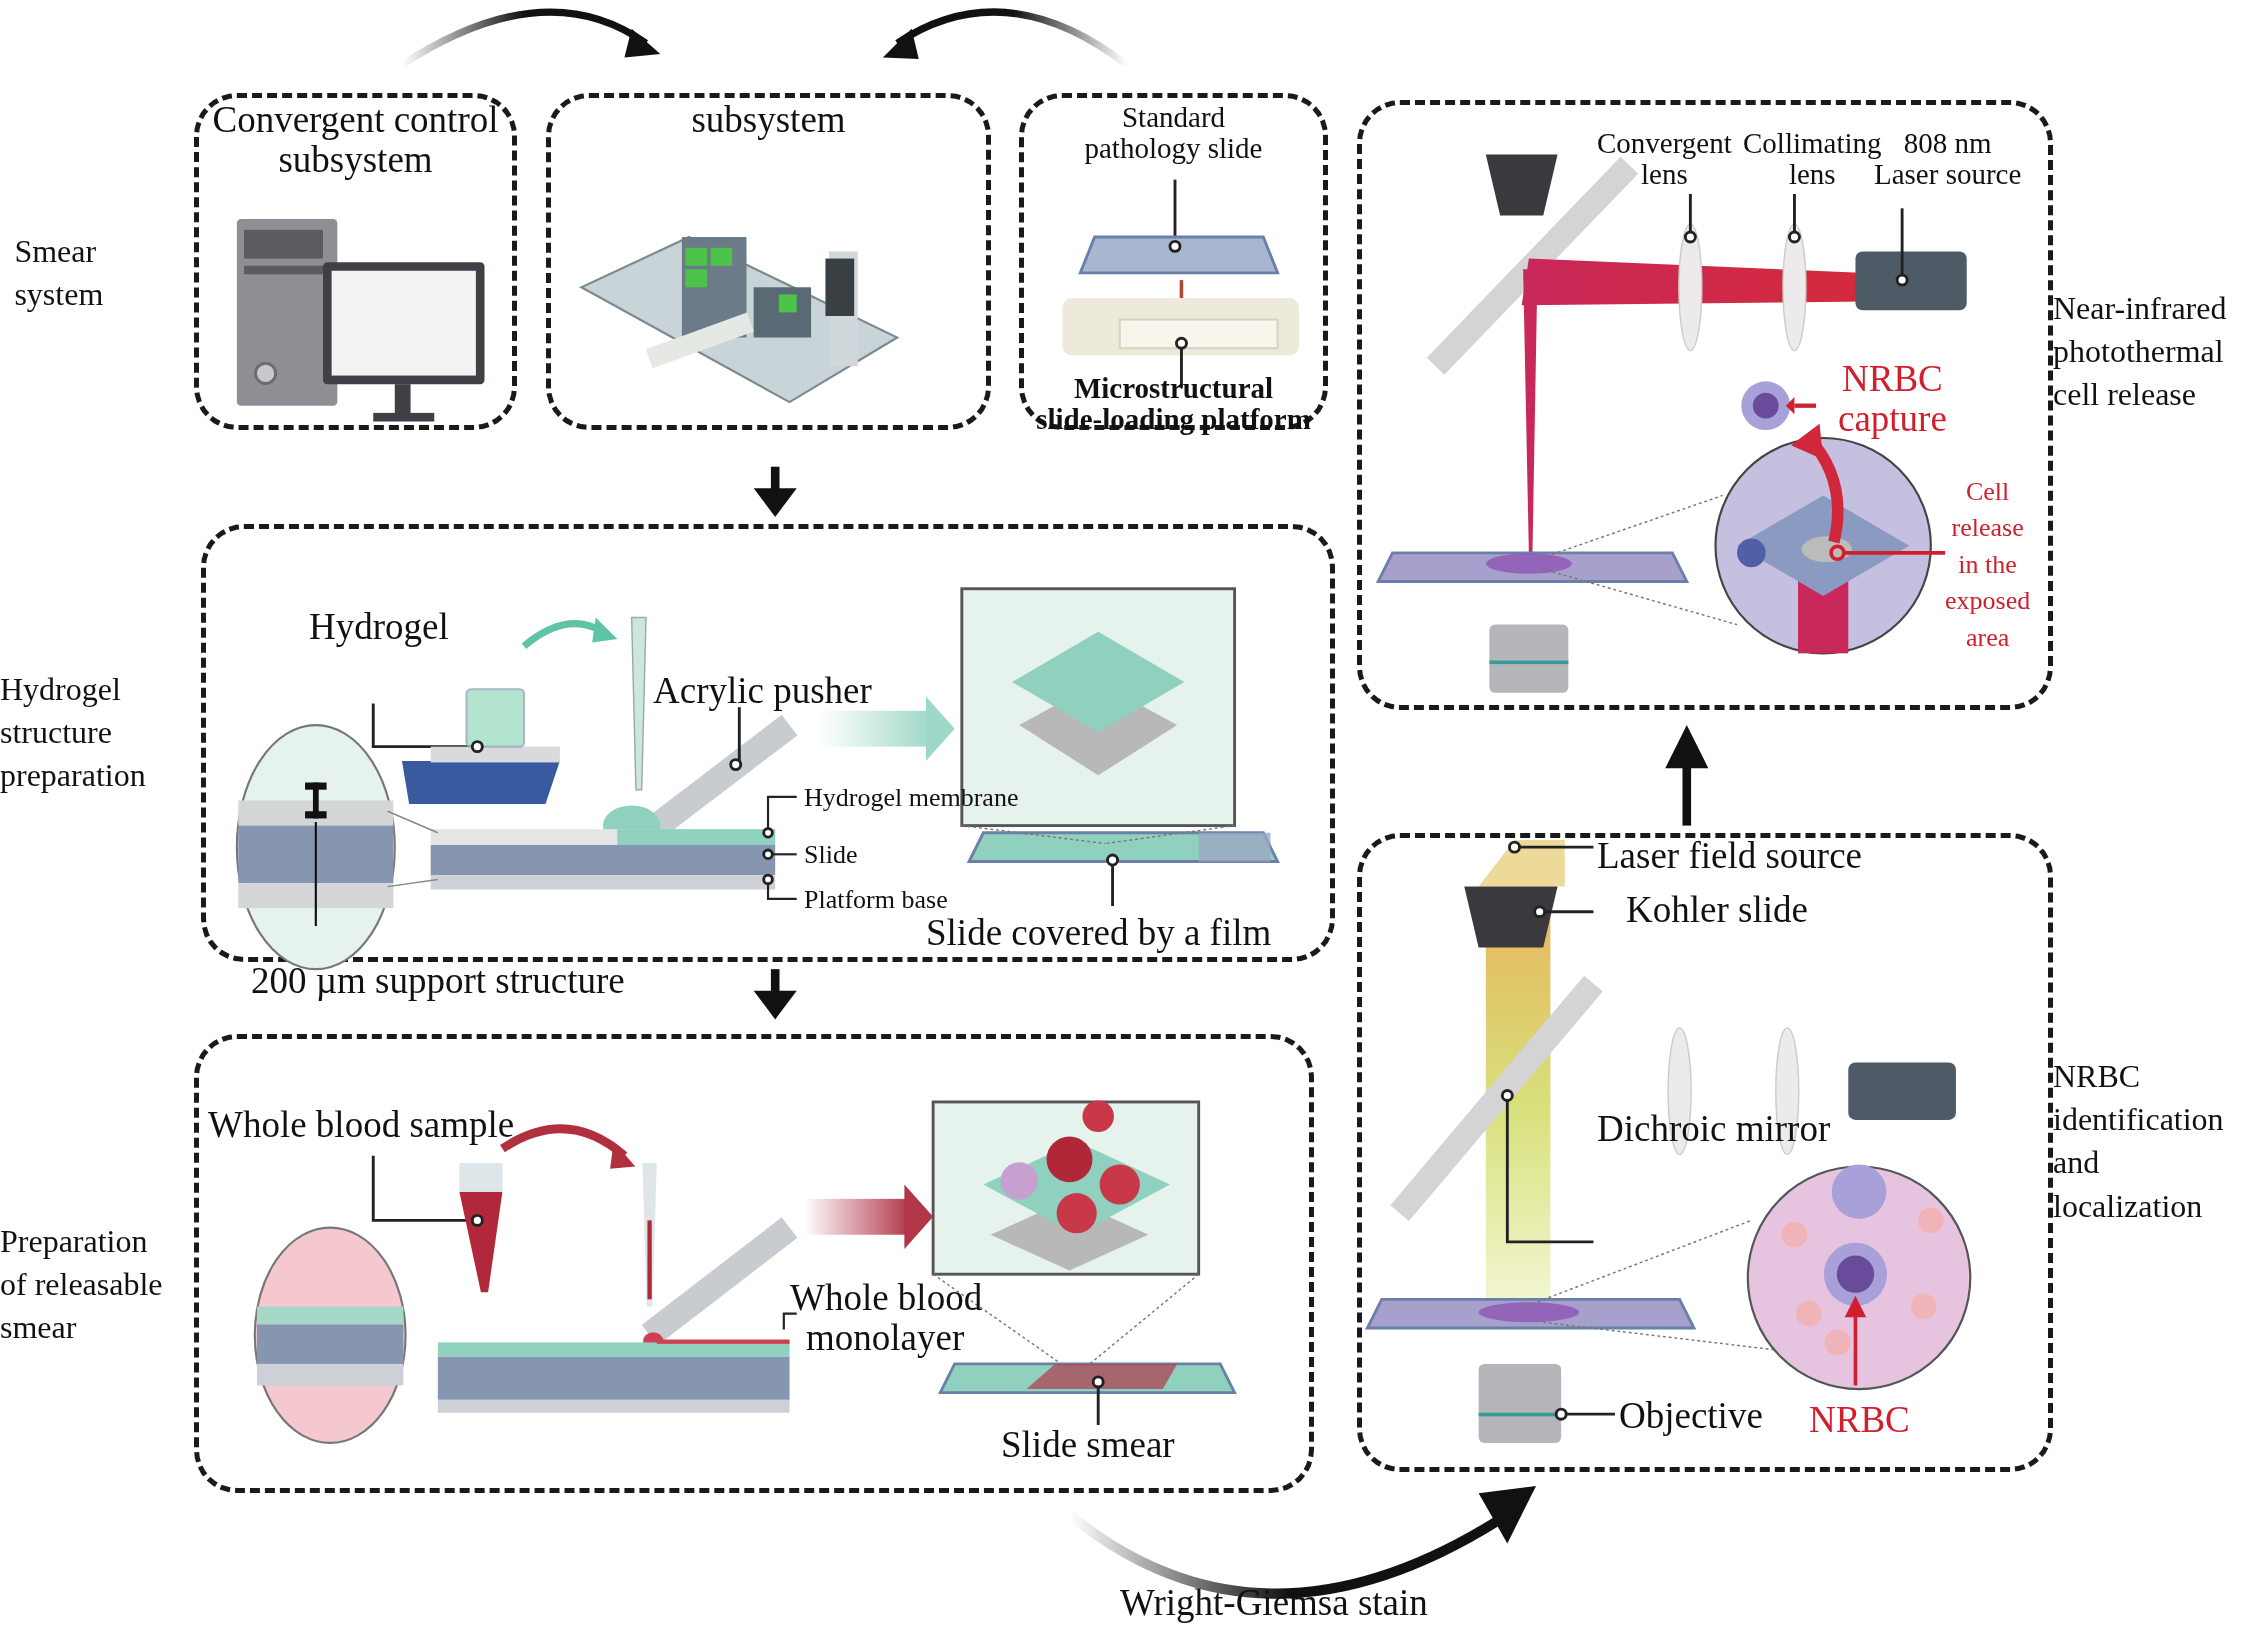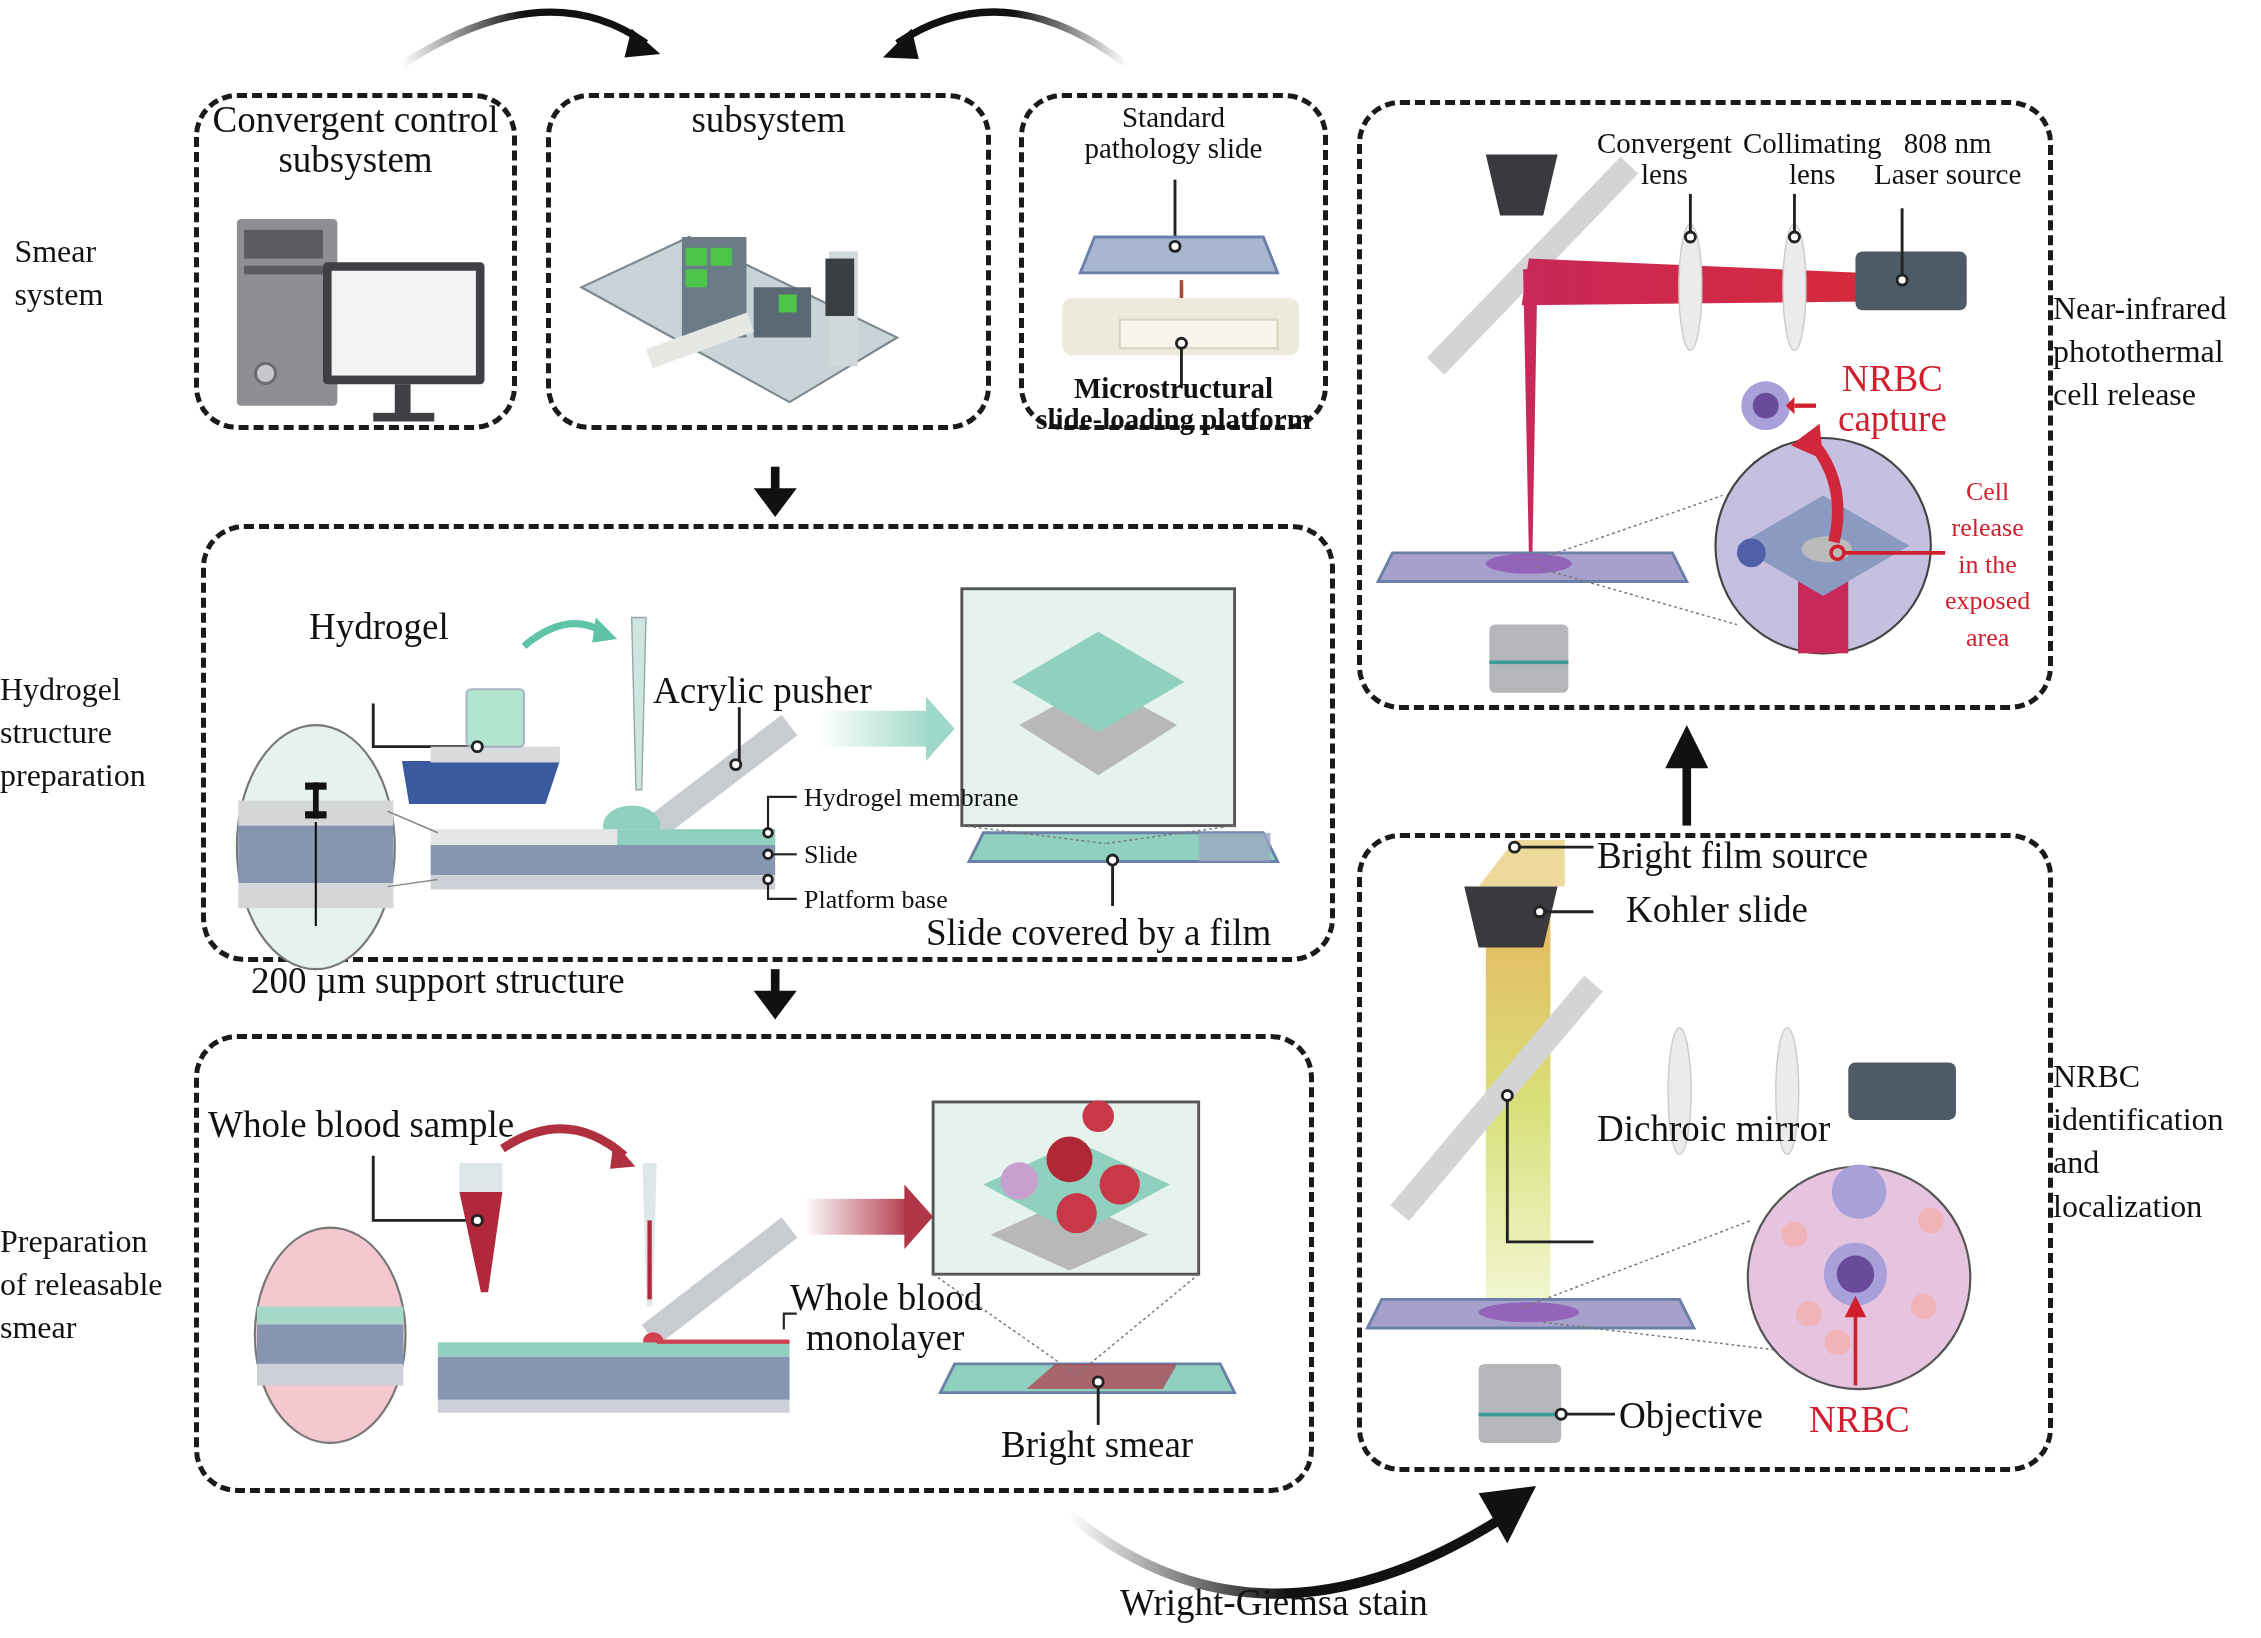--- a/index.html
+++ b/index.html
@@ -236,21 +236,21 @@
   <polygon points="1430,1935 1620,1935 1640,1900 1470,1900" fill="#b0384a" opacity="0.7"></polygon>
   <circle cx="1530" cy="1925" r="7" fill="#fff" stroke="#222" stroke-width="4"></circle>
   <line x1="1530" y1="1932" x2="1530" y2="1985" stroke="#222" stroke-width="4"></line>
   <line x1="1300" y1="1775" x2="1500" y2="1915" stroke="#777" stroke-width="2" stroke-dasharray="4 4"></line>
   <line x1="1670" y1="1775" x2="1500" y2="1915" stroke="#777" stroke-width="2" stroke-dasharray="4 4"></line>
 </svg>
 <div class="t big" style="left:790px;top:1278px;text-align:left;">
   <div>Whole blood</div>
   <div style="padding-left:16px;">monolayer</div>
 </div>
-<div class="t big" style="left:1001px;top:1425px;">Bright smear</div>
+<div class="t big" style="left:1001px;top:1425px;">Slide smear</div>
 
 <div class="panel" style="left:1357px;top:100px;width:696px;height:610px;"></div>
 <svg width="2261" height="1639" viewBox="0 0 3150 2283">
   <polygon points="2070,215 2170,215 2150,300 2090,300" fill="#3a3a3e"></polygon>
   <line x1="2000" y1="510" x2="2270" y2="230" stroke="#d4d4d6" stroke-width="34"></line>
   <polygon points="2130,360 2600,380 2600,420 2120,425" fill="url(#laserH)"></polygon>
   <polygon points="2122,375 2142,375 2135,770 2130,770" fill="#c8285a"></polygon>
   <ellipse cx="2355" cy="400" rx="16" ry="88" fill="#eceaea" stroke="#ccc" stroke-width="2"></ellipse>
   <ellipse cx="2500" cy="400" rx="16" ry="88" fill="#eceaea" stroke="#ccc" stroke-width="2"></ellipse>
   <rect x="2585" y="350" width="155" height="82" rx="10" fill="#4e5a66"></rect>
@@ -332,20 +332,20 @@
   <circle cx="2500" cy="1720" r="18" fill="#f0b4b8"></circle>
   <circle cx="2690" cy="1700" r="18" fill="#f0b4b8"></circle>
   <circle cx="2520" cy="1830" r="18" fill="#f0b4b8"></circle>
   <circle cx="2680" cy="1820" r="18" fill="#f0b4b8"></circle>
   <circle cx="2560" cy="1870" r="18" fill="#f0b4b8"></circle>
   <line x1="2585" y1="1930" x2="2585" y2="1830" stroke="#d0202e" stroke-width="5"></line>
   <polygon points="2570,1835 2600,1835 2585,1805" fill="#d0202e"></polygon>
   <line x1="2120" y1="1822" x2="2440" y2="1700" stroke="#777" stroke-width="2" stroke-dasharray="4 4"></line>
   <line x1="2150" y1="1842" x2="2470" y2="1880" stroke="#777" stroke-width="2" stroke-dasharray="4 4"></line>
 </svg>
-<div class="t big" style="left:1597px;top:836px;">Bright film source</div>
+<div class="t big" style="left:1597px;top:836px;">Laser field source</div>
 <div class="t big" style="left:1626px;top:890px;">Kohler slide</div>
 <div class="t big" style="left:1597px;top:1109px;">Dichroic mirror</div>
 <div class="t big" style="left:1619px;top:1396px;">Objective</div>
 <div class="t big red" style="left:1809px;top:1400px;">NRBC</div>
 
 <div class="t big" style="left:1120px;top:1583px;">Wright-Giemsa stain</div>
 
 
 </body></html>

